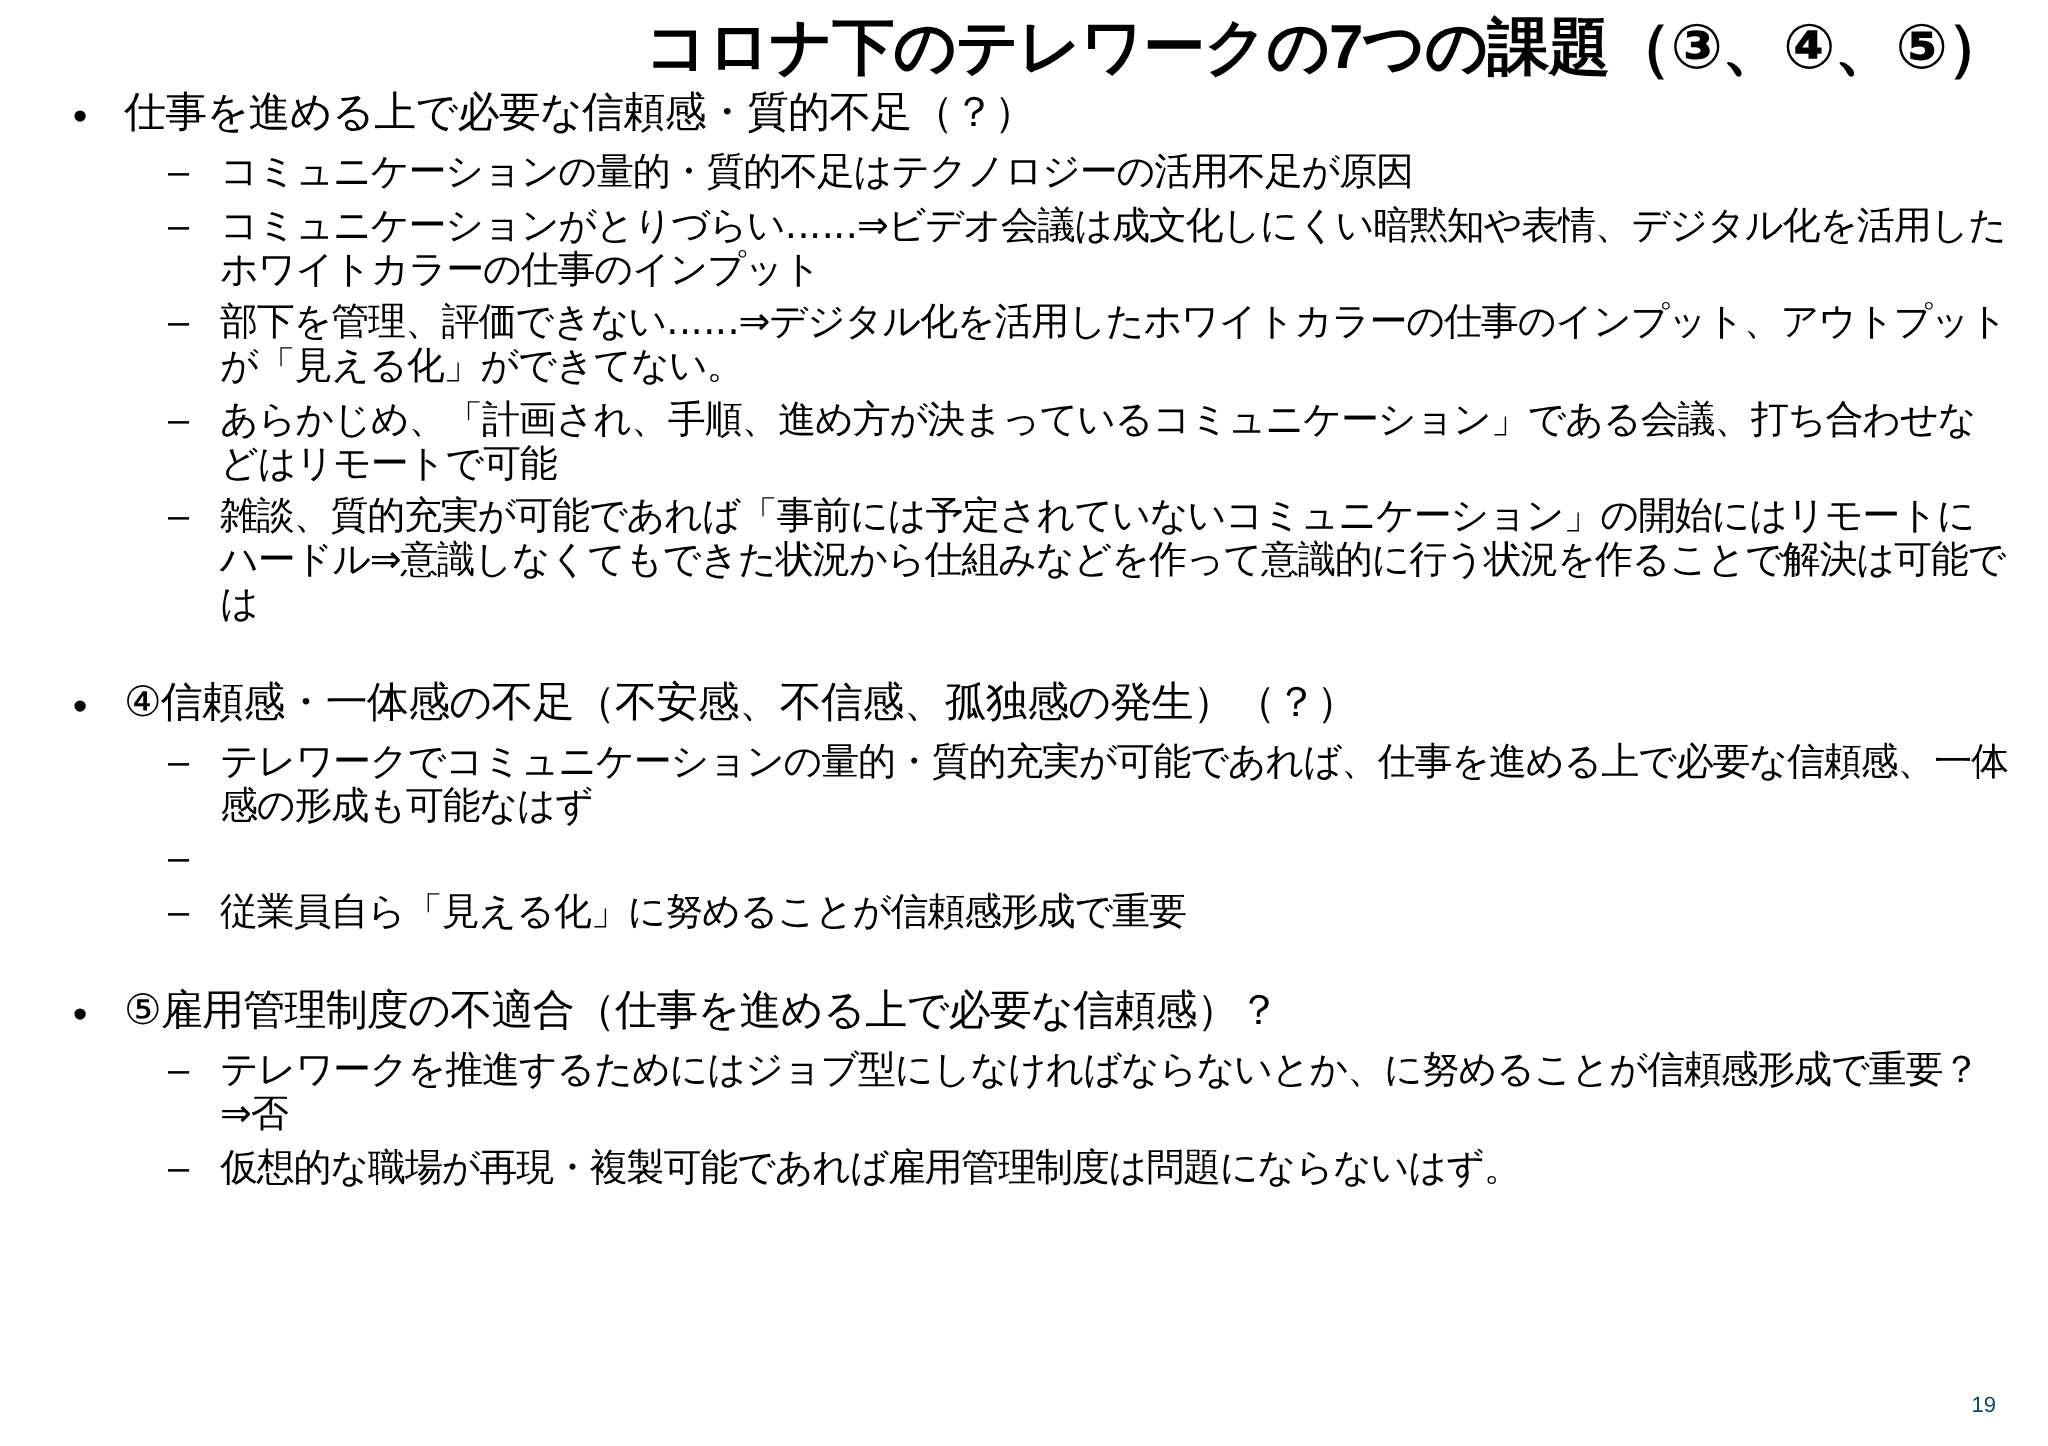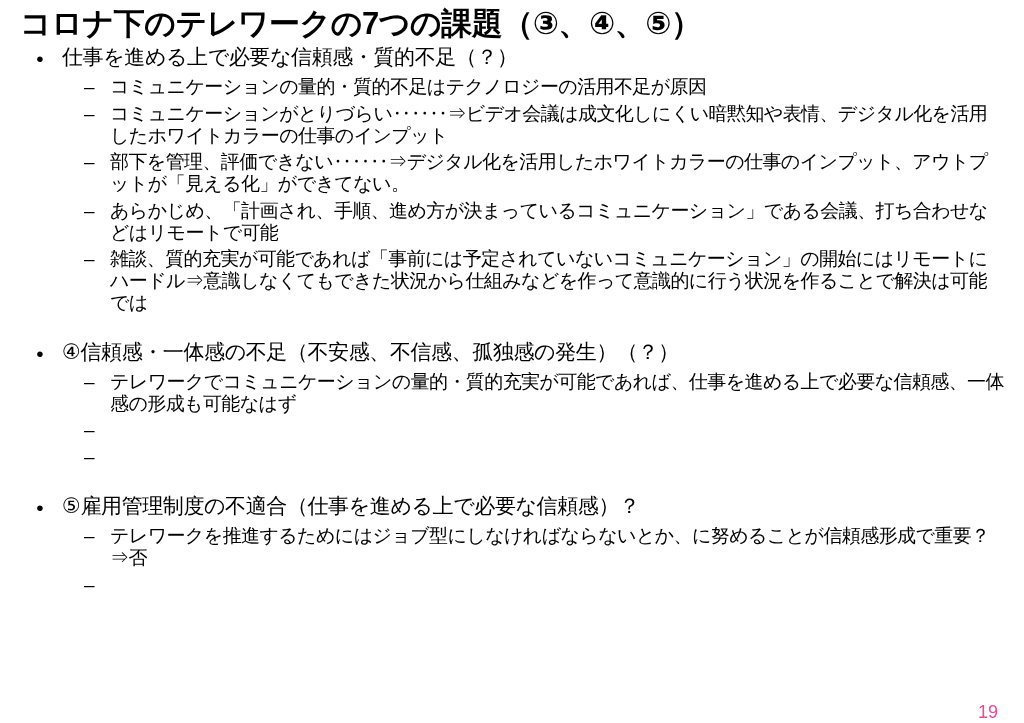--- a/index.html
+++ b/index.html
@@ -16,21 +16,21 @@
     position: relative;
   }
   .slide {
     width: 1024px;
     height: 723px;
     position: relative;
     box-sizing: border-box;
     padding: 0;
   }
   .slide-title {
-    text-align: left;
+    text-align: right;
     font-size: 31px;
     font-weight: bold;
     letter-spacing: -0.5px;
     margin: 6px 0 2px 0;
     padding: 0 20px;
     line-height: 1.15;
   }
   .body {
     padding: 0 14px 0 18px;
   }
@@ -67,31 +67,30 @@
     font-size: 19px;
     line-height: 1.2;
     text-align: left;
   }
   .l2 .txt {
     font-size: 19px;
     line-height: 1.17;
     letter-spacing: -0.6px;
     flex: 1;
     padding-right: 6px;
-    font-family: Liberation Serif, serif;
   }
   .gap {
     height: 22px;
   }
   .page-num {
     position: absolute;
     right: 26px;
-    bottom: 6px;
-    font-size: 18px;
-    color: #ec4899;
+    bottom: 20px;
+    font-size: 11px;
+    color: #0c4a6e;
   }
 </style>
 </head>
 <body>
 
 <div class="slide">
 
   <div class="slide-title">コロナ下のテレワークの7つの課題（③、④、⑤）</div>
 
   <div class="body">
@@ -129,33 +128,35 @@
     </div>
     <div class="l2">
       <span class="dash">–</span>
       <span class="txt">テレワークでコミュニケーションの量的・質的充実が可能であれば、仕事を進める上で必要な信頼感、一体感の形成も可能なはず</span>
     </div>
     <div class="l2">
       <span class="dash">–</span>
     </div>
     <div class="l2">
       <span class="dash">–</span>
+      <span class="txt">従業員自ら「見える化」に努めることが信頼感形成で重要</span>
     </div>
 
     <div class="gap"></div>
 
     <div class="l1">
       <span class="bullet">•</span>
       <span class="txt">⑤雇用管理制度の不適合（仕事を進める上で必要な信頼感）？</span>
     </div>
     <div class="l2">
       <span class="dash">–</span>
       <span class="txt">テレワークを推進するためにはジョブ型にしなければならないとか、に努めることが信頼感形成で重要？⇒否</span>
     </div>
     <div class="l2">
       <span class="dash">–</span>
+      <span class="txt">仮想的な職場が再現・複製可能であれば雇用管理制度は問題にならないはず。</span>
     </div>
 
   </div>
 
   <div class="page-num">19</div>
 
 </div>
 
 </body></html>

